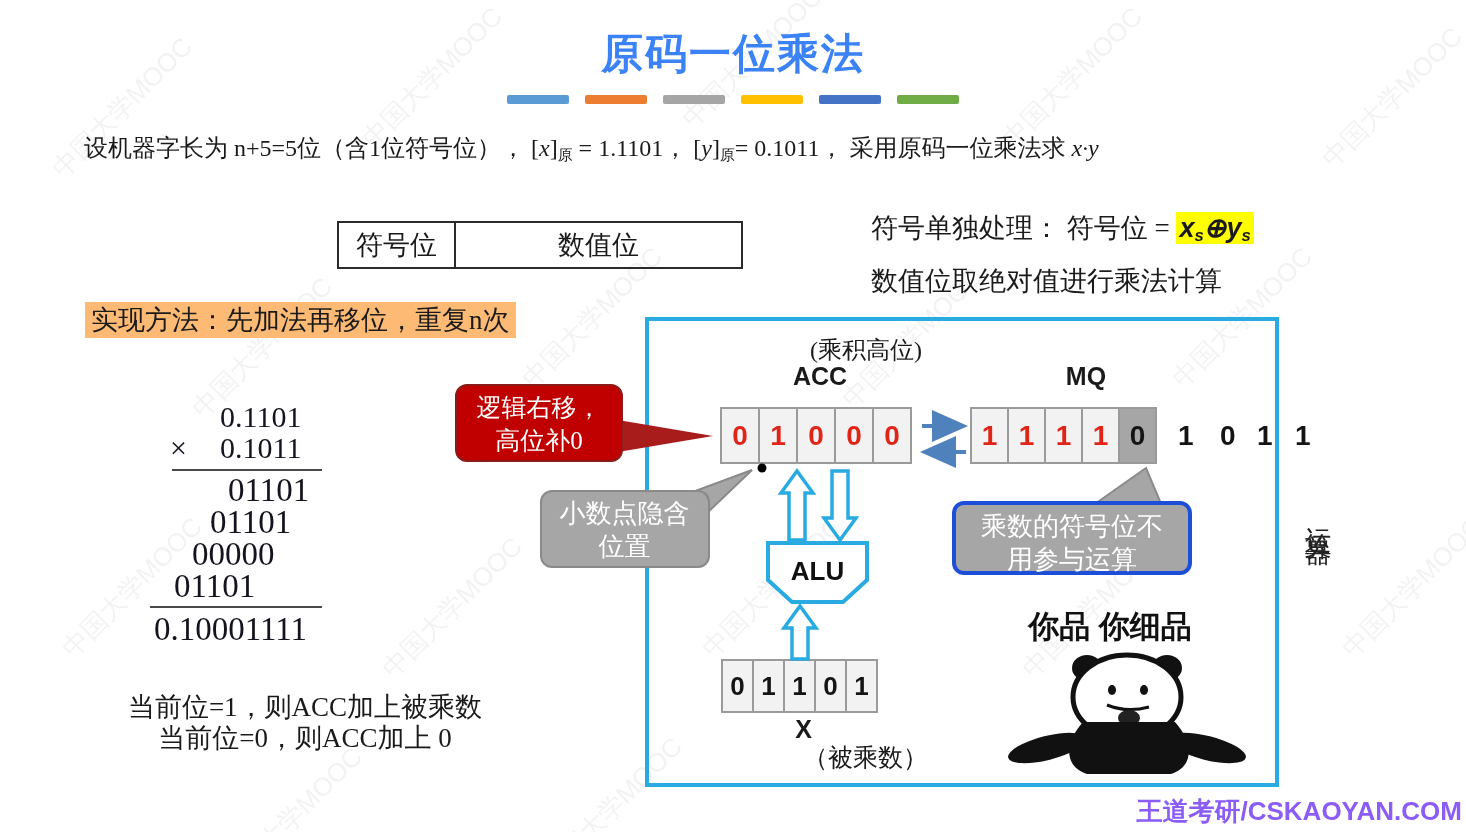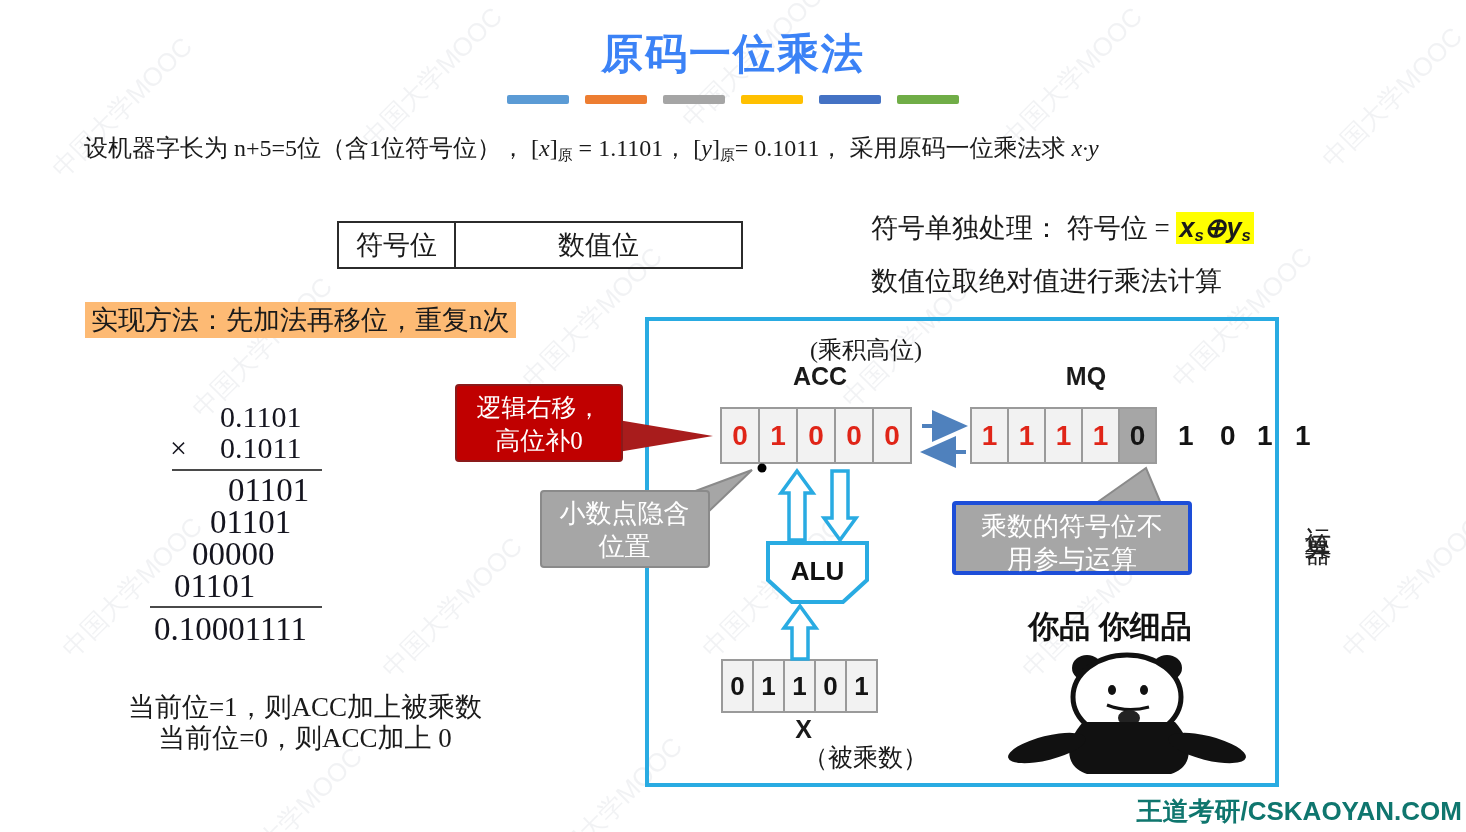--- a/index.html
+++ b/index.html
@@ -40,28 +40,28 @@
   .regname{font-size:25px;font-weight:600;text-align:center;font-family:"Liberation Sans",sans-serif;}
   .reg{display:flex;}
   .cell{width:40px;height:57px;margin-left:-2px;border:2px solid #9a9a9a;background:#F2F2F2;
         display:flex;align-items:center;justify-content:center;
         font-family:"Liberation Sans",sans-serif;font-weight:bold;font-size:28px;color:#E02518;box-sizing:border-box;}
   .cell:first-child{margin-left:0;}
   .cell.dark{background:#A6A6A6;color:#141414;}
   .cell.blk{color:#141414;}
   .xcell{width:33px;height:54px;font-size:26px;}
   .obit{position:absolute;font-family:"Liberation Sans",sans-serif;font-weight:bold;font-size:28px;color:#141414;top:420px;}
-  .callout{position:absolute;border-radius:4px;color:#fff;text-align:center;box-sizing:border-box;}
+  .callout{position:absolute;border-radius:12px;color:#fff;text-align:center;box-sizing:border-box;}
   .co-red{left:455px;top:384px;width:168px;height:78px;border:2px solid #8B1A1A;font-size:25px;line-height:33px;padding-top:5px;}
   .co-g1{left:540px;top:490px;width:170px;height:78px;border:2px solid #8a8a8a;font-size:26px;line-height:33px;padding:5px 11px 0 10px;}
   .co-g2{left:952px;top:501px;width:240px;height:74px;border:4px solid #1d4ed8;font-size:26px;line-height:33px;padding:5px 18px 16px 18px;}
   .alutext{left:768px;top:556px;width:99px;text-align:center;font-family:"Liberation Sans",sans-serif;font-size:26px;font-weight:600;color:#111;}
   .meme{left:1005px;top:606px;width:210px;text-align:center;font-family:"Liberation Sans",sans-serif;font-weight:bold;font-size:31px;color:#111;}
   .unitlabel{left:1300px;top:505px;font-size:27px;writing-mode:vertical-rl;text-orientation:upright;letter-spacing:7px;color:#222;}
-  .brand{right:4px;top:794px;font-family:"Liberation Sans",sans-serif;font-weight:bold;font-size:26px;color:#0f766e;}
+  .brand{right:4px;top:794px;font-family:"Liberation Sans",sans-serif;font-weight:bold;font-size:26px;color:#8b5cf6;}
   svg{position:absolute;left:0;top:0;}
 </style>
 </head>
 <body>
 
 <div id="slide">
 
   <span class="wm" style="left:30px;top:90px">中国大学MOOC</span>
   <span class="wm" style="left:340px;top:60px">中国大学MOOC</span>
   <span class="wm" style="left:660px;top:40px">中国大学MOOC</span>

